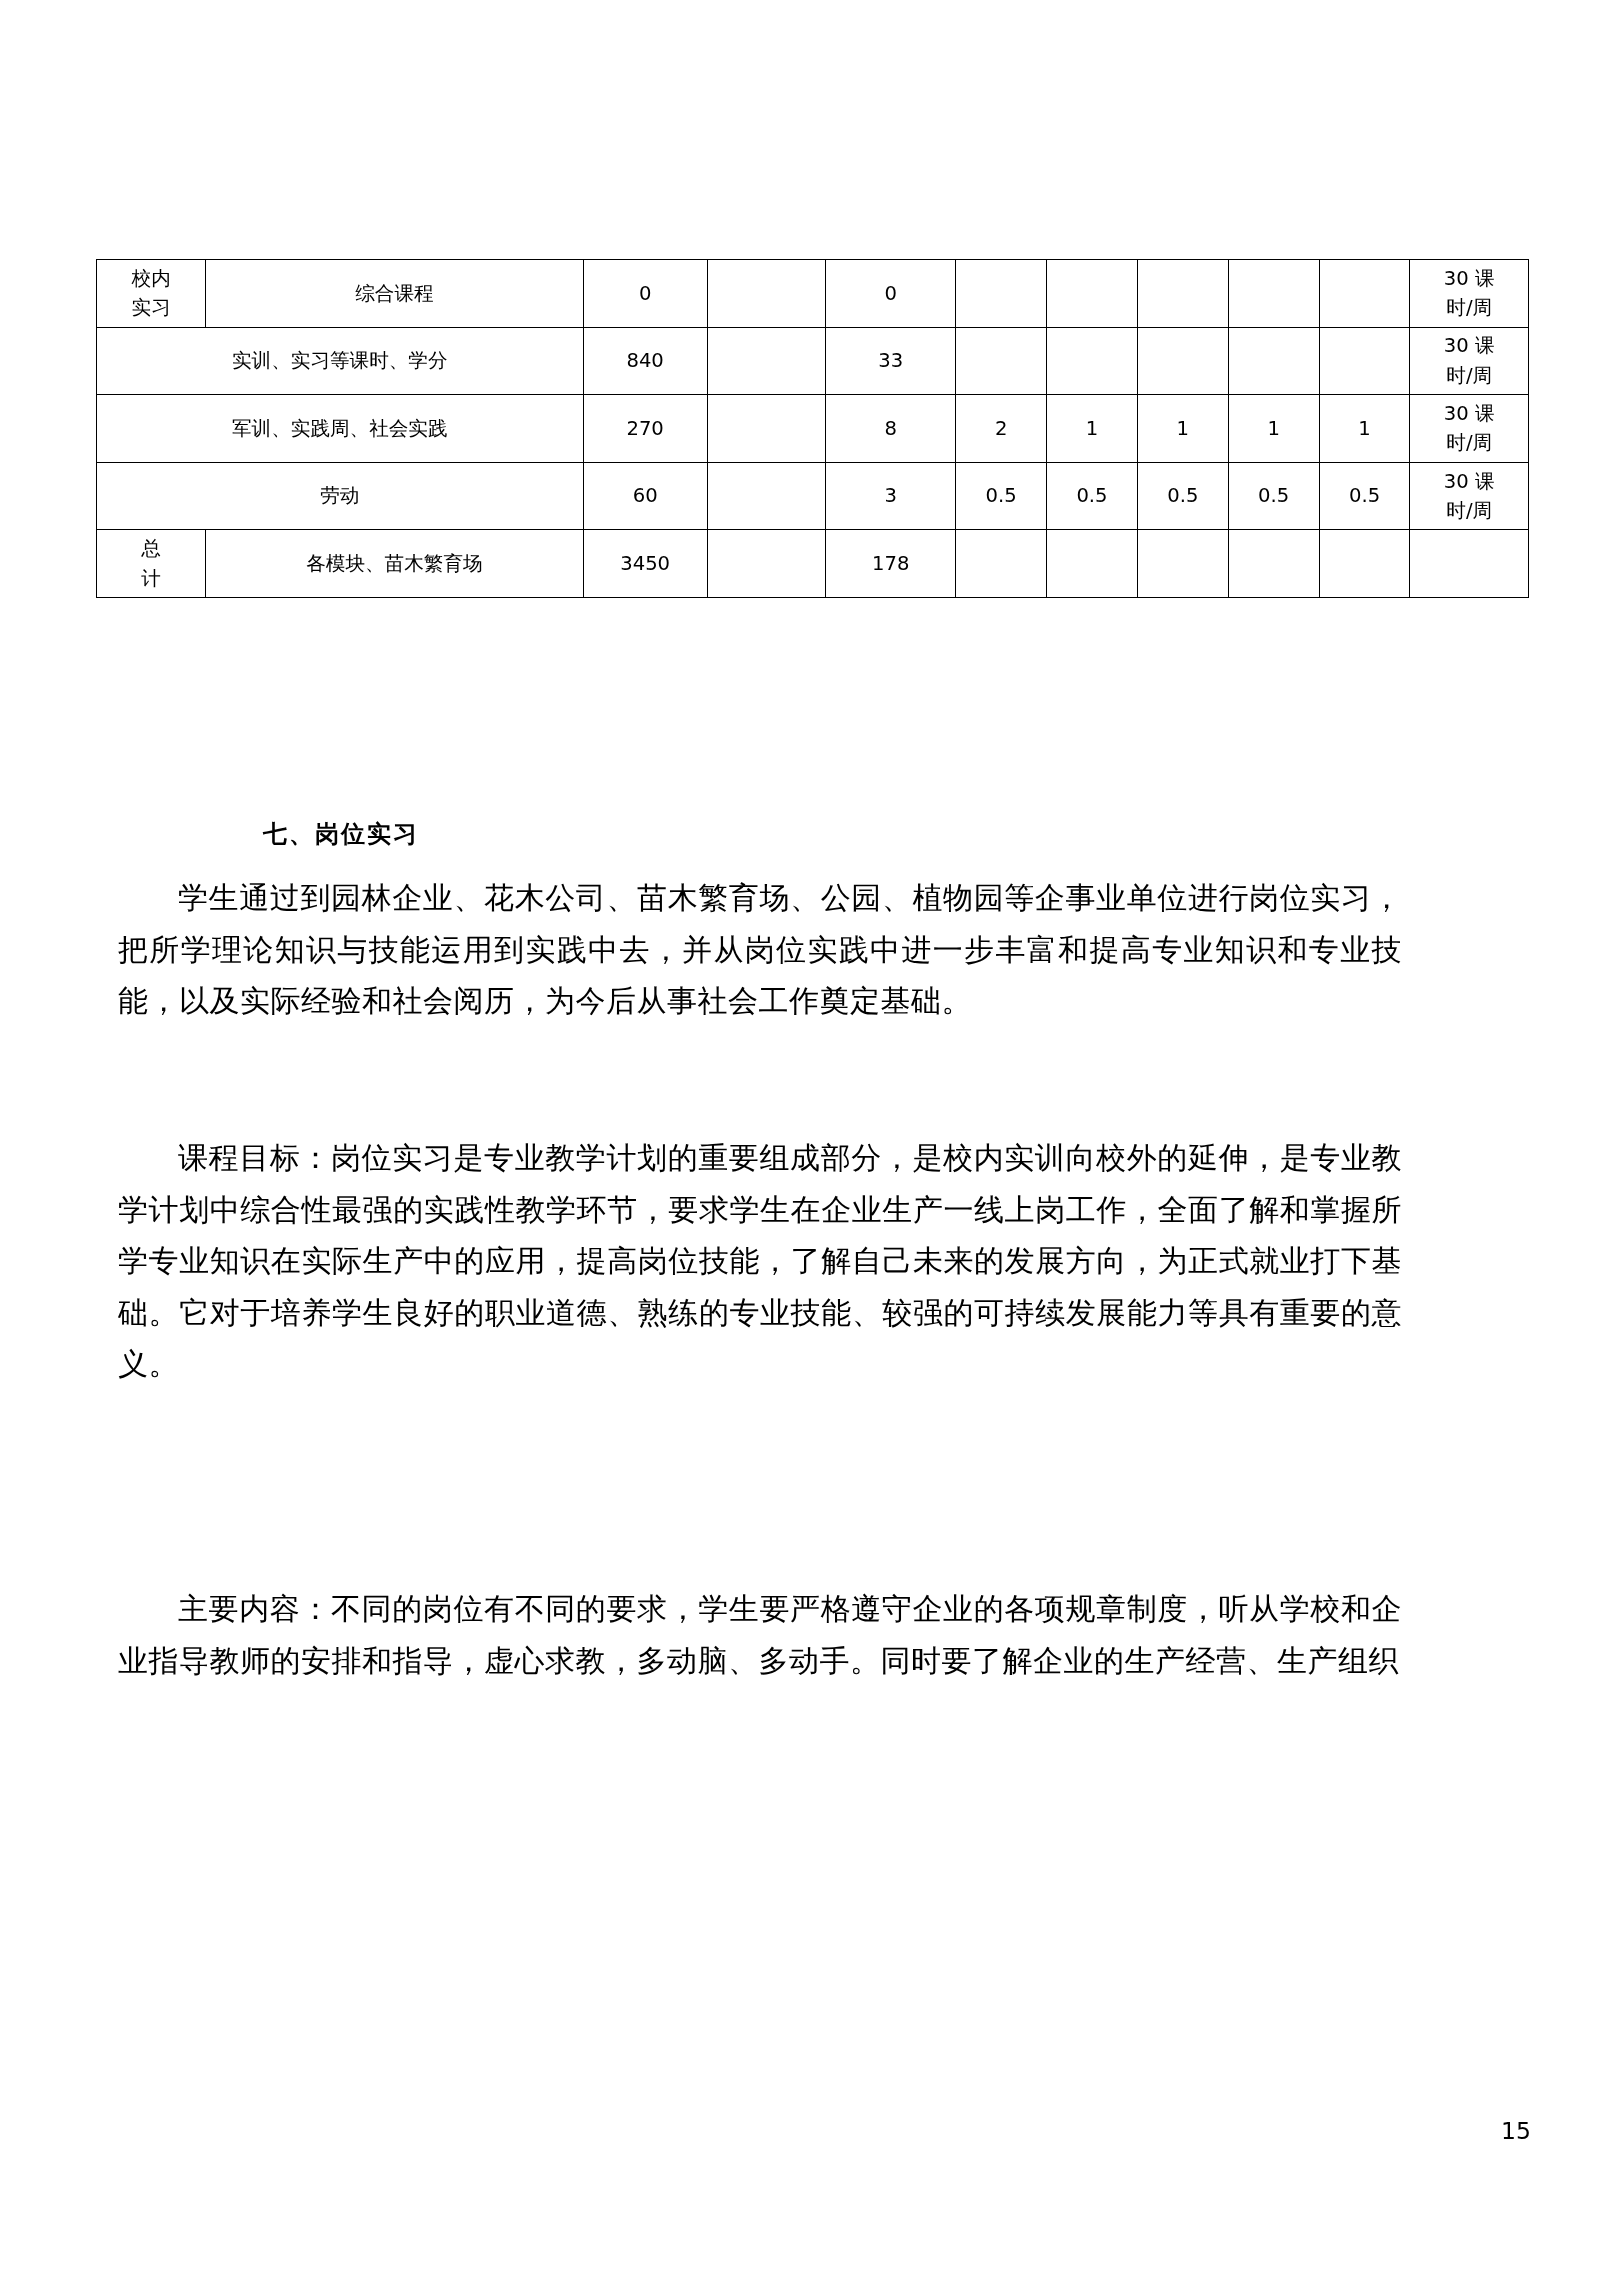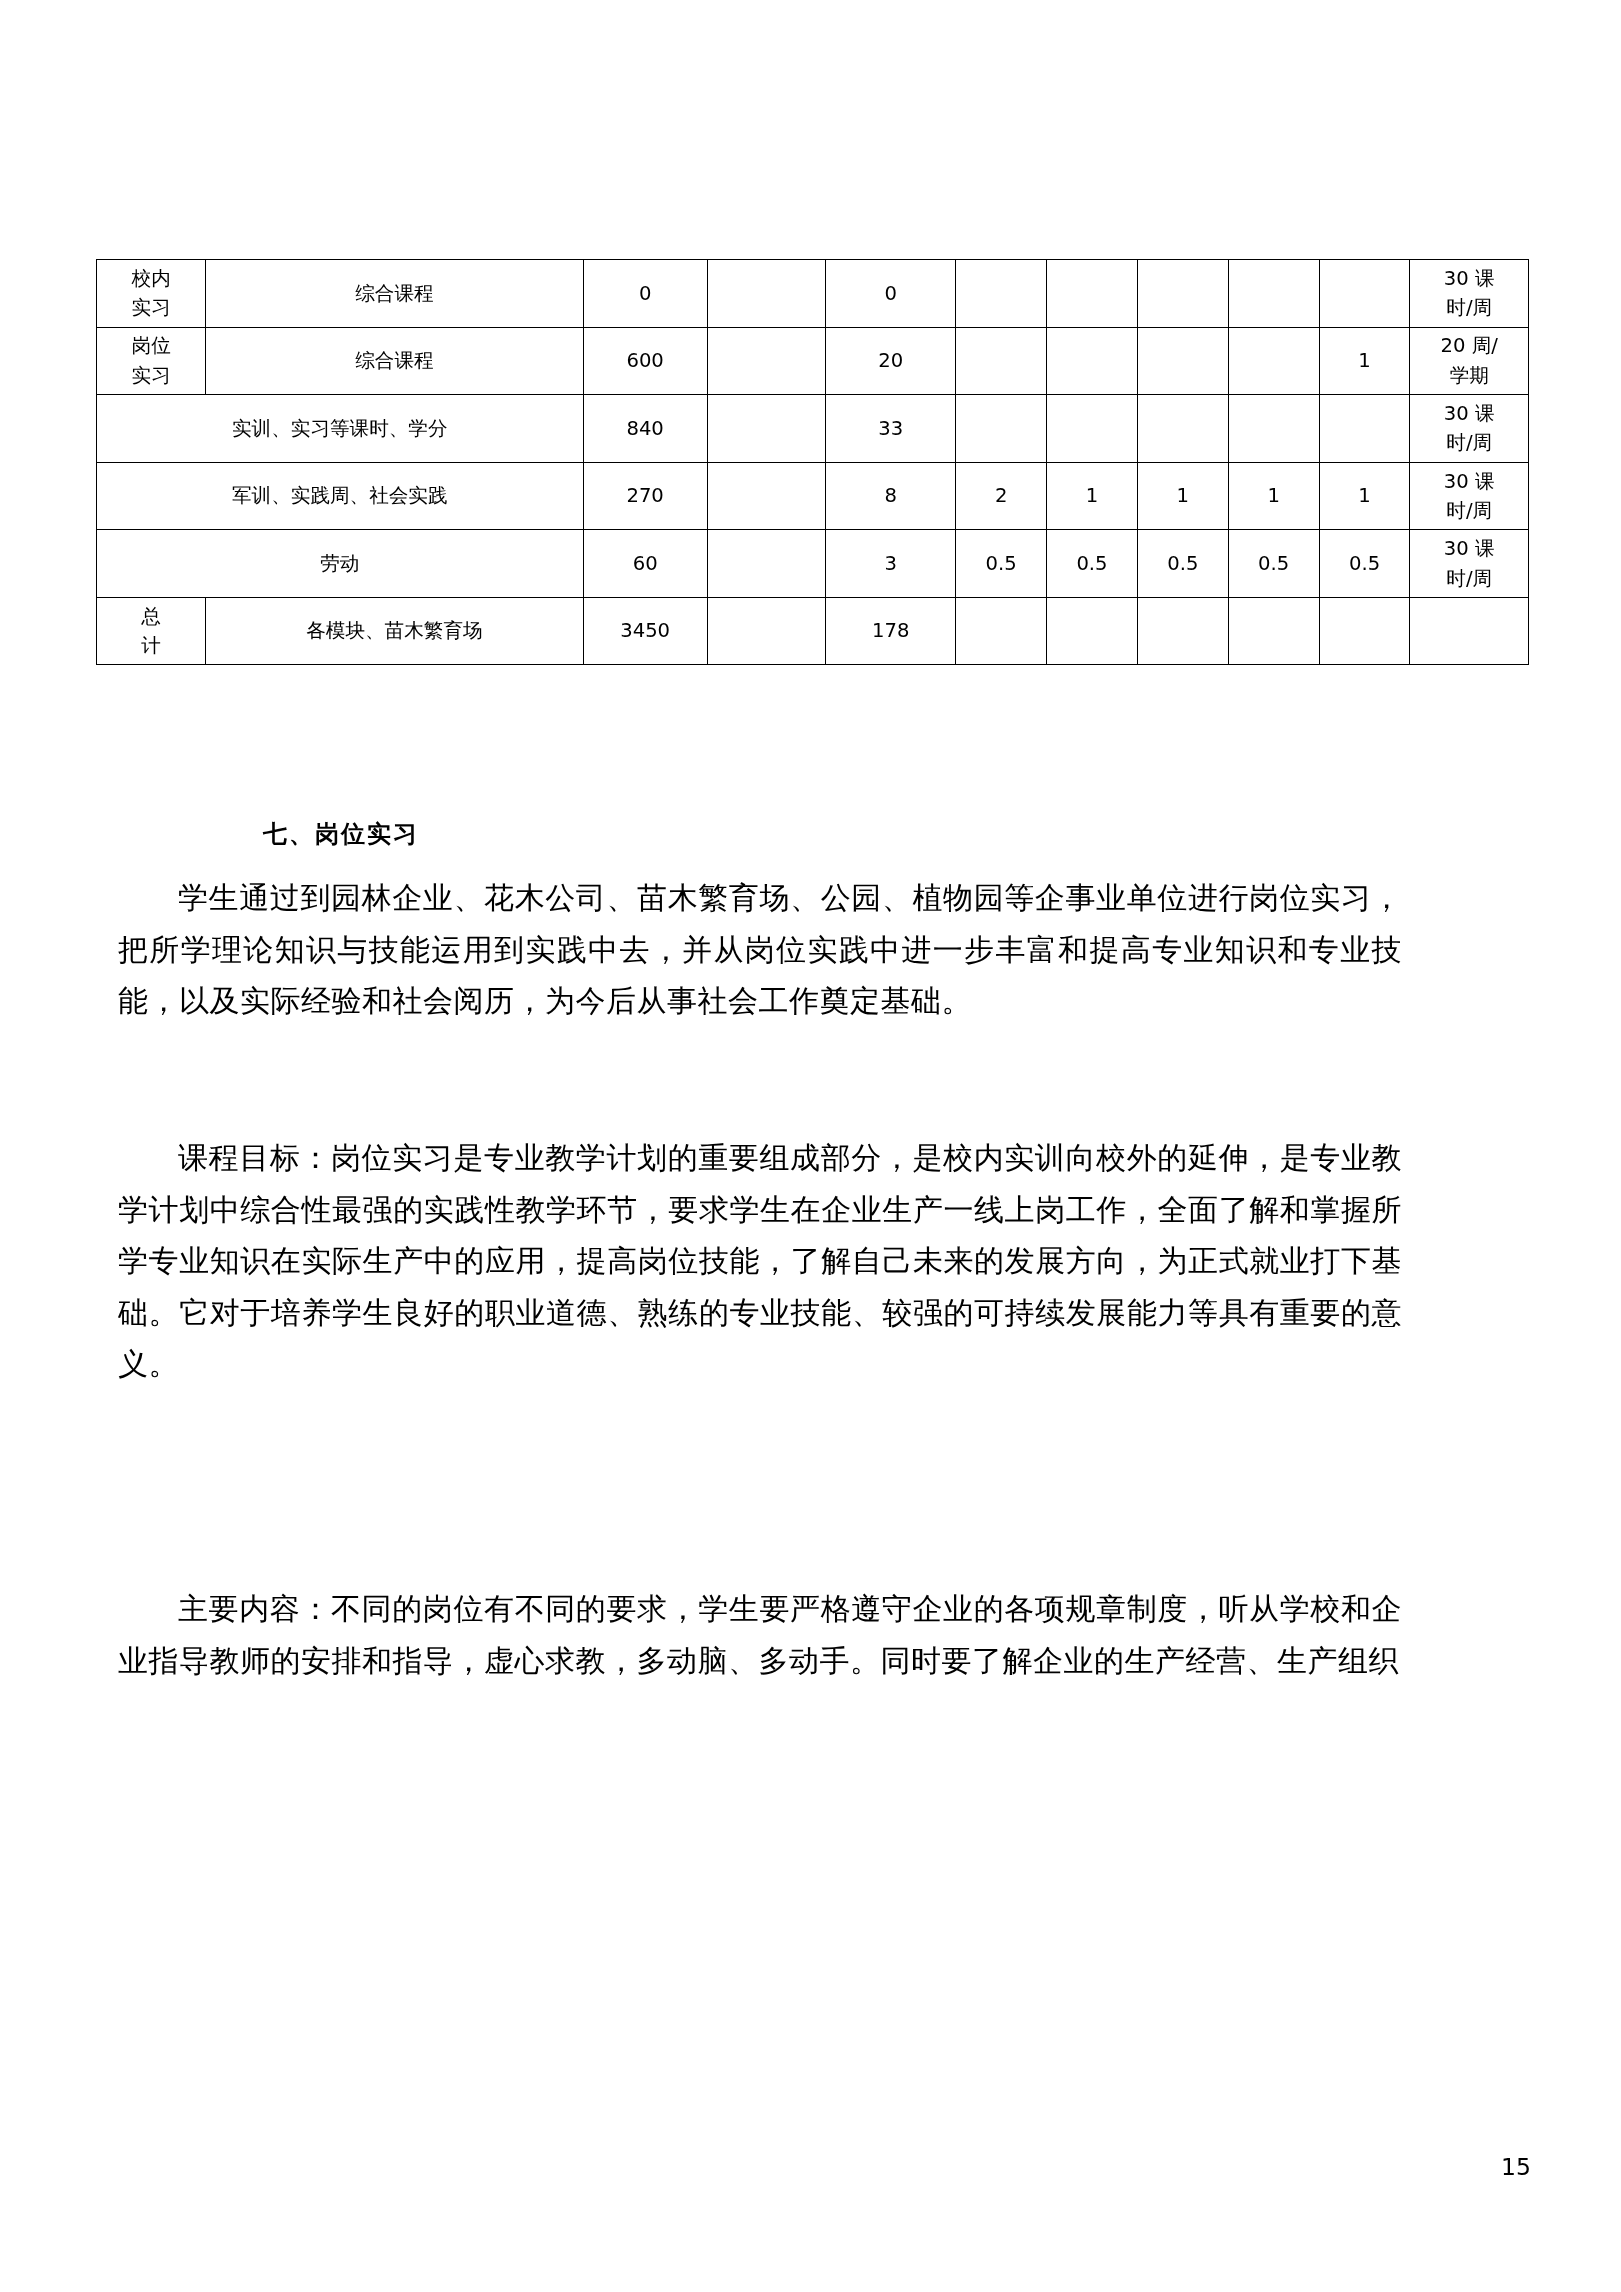--- a/index.html
+++ b/index.html
@@ -80,21 +80,20 @@
   .p3 { top: 1583px; }
   .indent { text-indent: 2em; }
 
   
   .page-number {
     position: absolute;
     right: 90px;
     top: 2117px;
     font-size: 23.5px;
     font-family: "DejaVu Sans", sans-serif;
-    margin-top: 36px;
   }
 </style>
 </head>
 <body>
 
 <div class="page">
 
   <div class="table-wrap">
     <table class="curriculum">
       <tbody>
@@ -106,33 +105,20 @@
           <td class="blank1"></td>
           <td class="credit">0</td>
           <td class="sem"></td>
           <td class="sem"></td>
           <td class="sem"></td>
           <td class="sem"></td>
           <td class="sem"></td>
           <td class="note two-line"><span>30 课</span><br><span>时/周</span></td>
         </tr>
 
-        <tr>
-          <td class="label2 two-line"><span>岗位</span><br><span>实习</span></td>
-          <td class="name">综合课程</td>
-          <td class="hours">600</td>
-          <td class="blank1"></td>
-          <td class="credit">20</td>
-          <td class="sem"></td>
-          <td class="sem"></td>
-          <td class="sem"></td>
-          <td class="sem"></td>
-          <td class="sem">1</td>
-          <td class="note two-line"><span>20 周/</span><br><span>学期</span></td>
-        </tr>
 
         <tr>
           <td class="name" colspan="2">实训、实习等课时、学分</td>
           <td class="hours">840</td>
           <td class="blank1"></td>
           <td class="credit">33</td>
           <td class="sem"></td>
           <td class="sem"></td>
           <td class="sem"></td>
           <td class="sem"></td>

